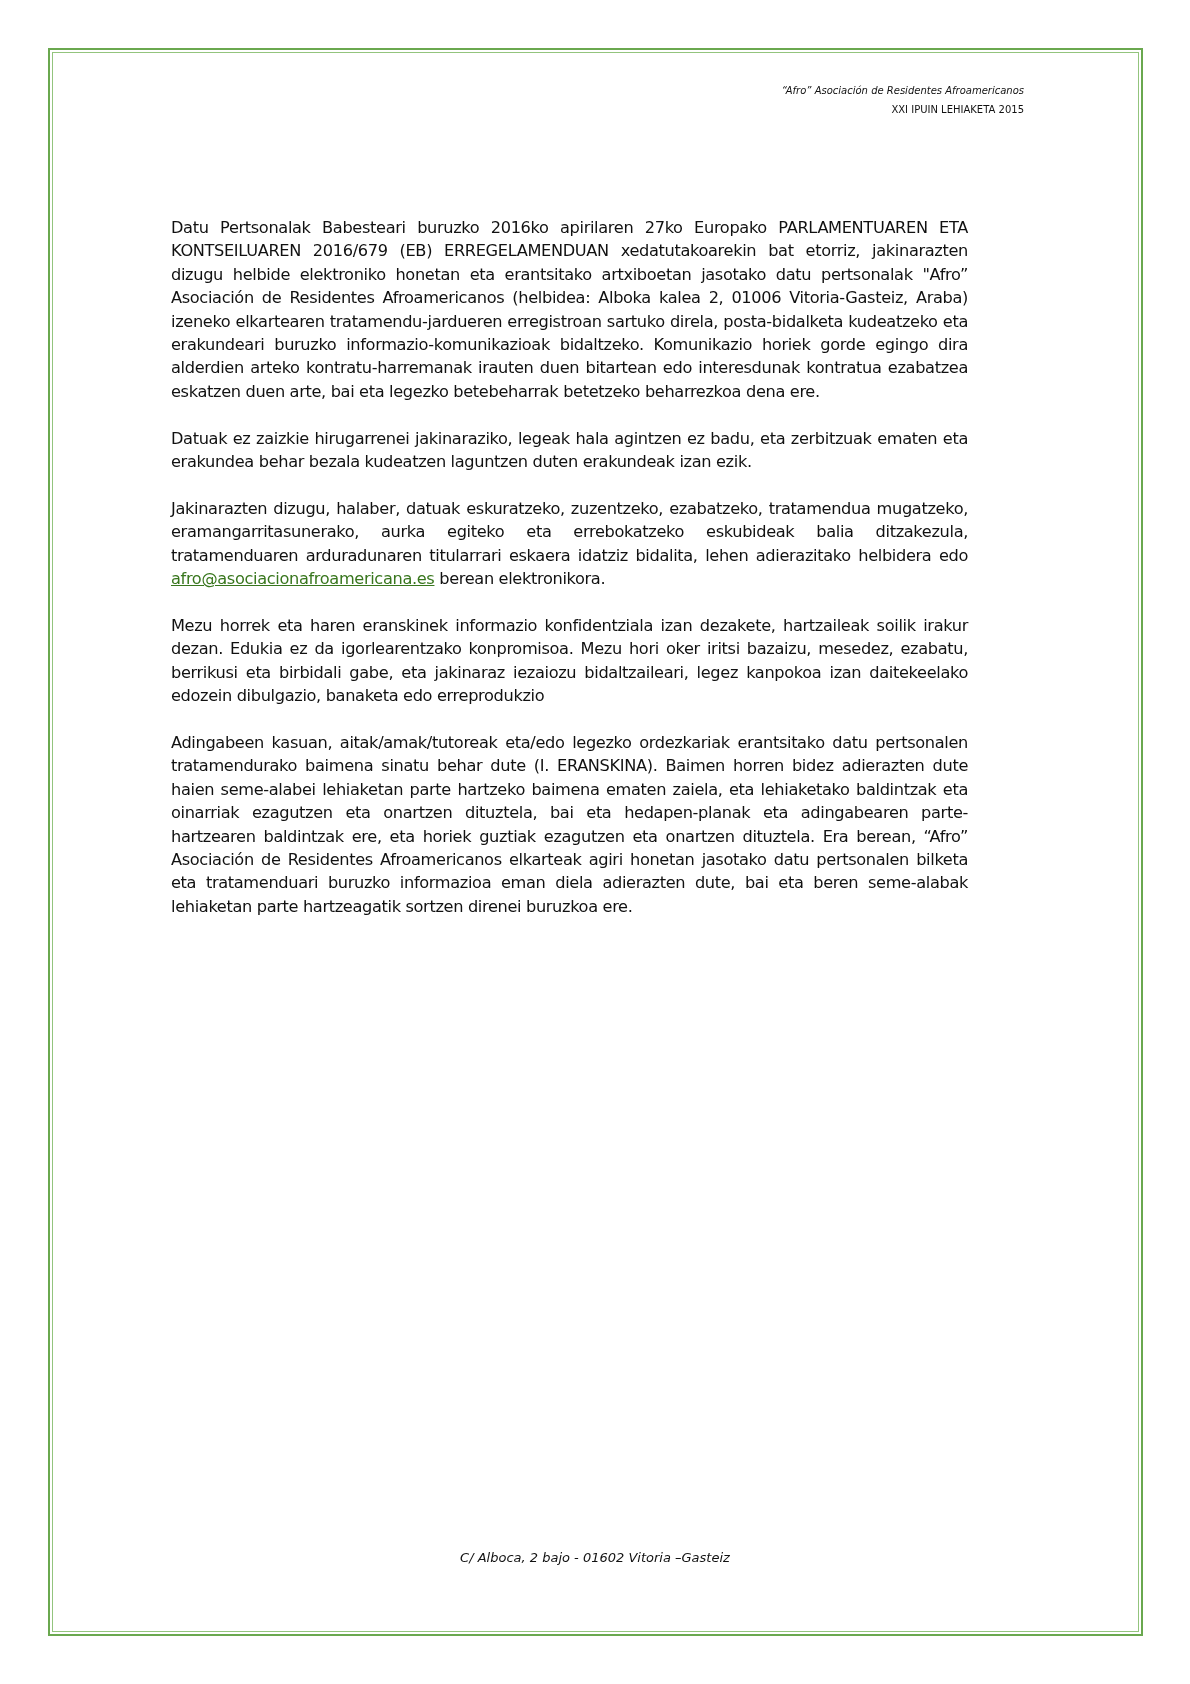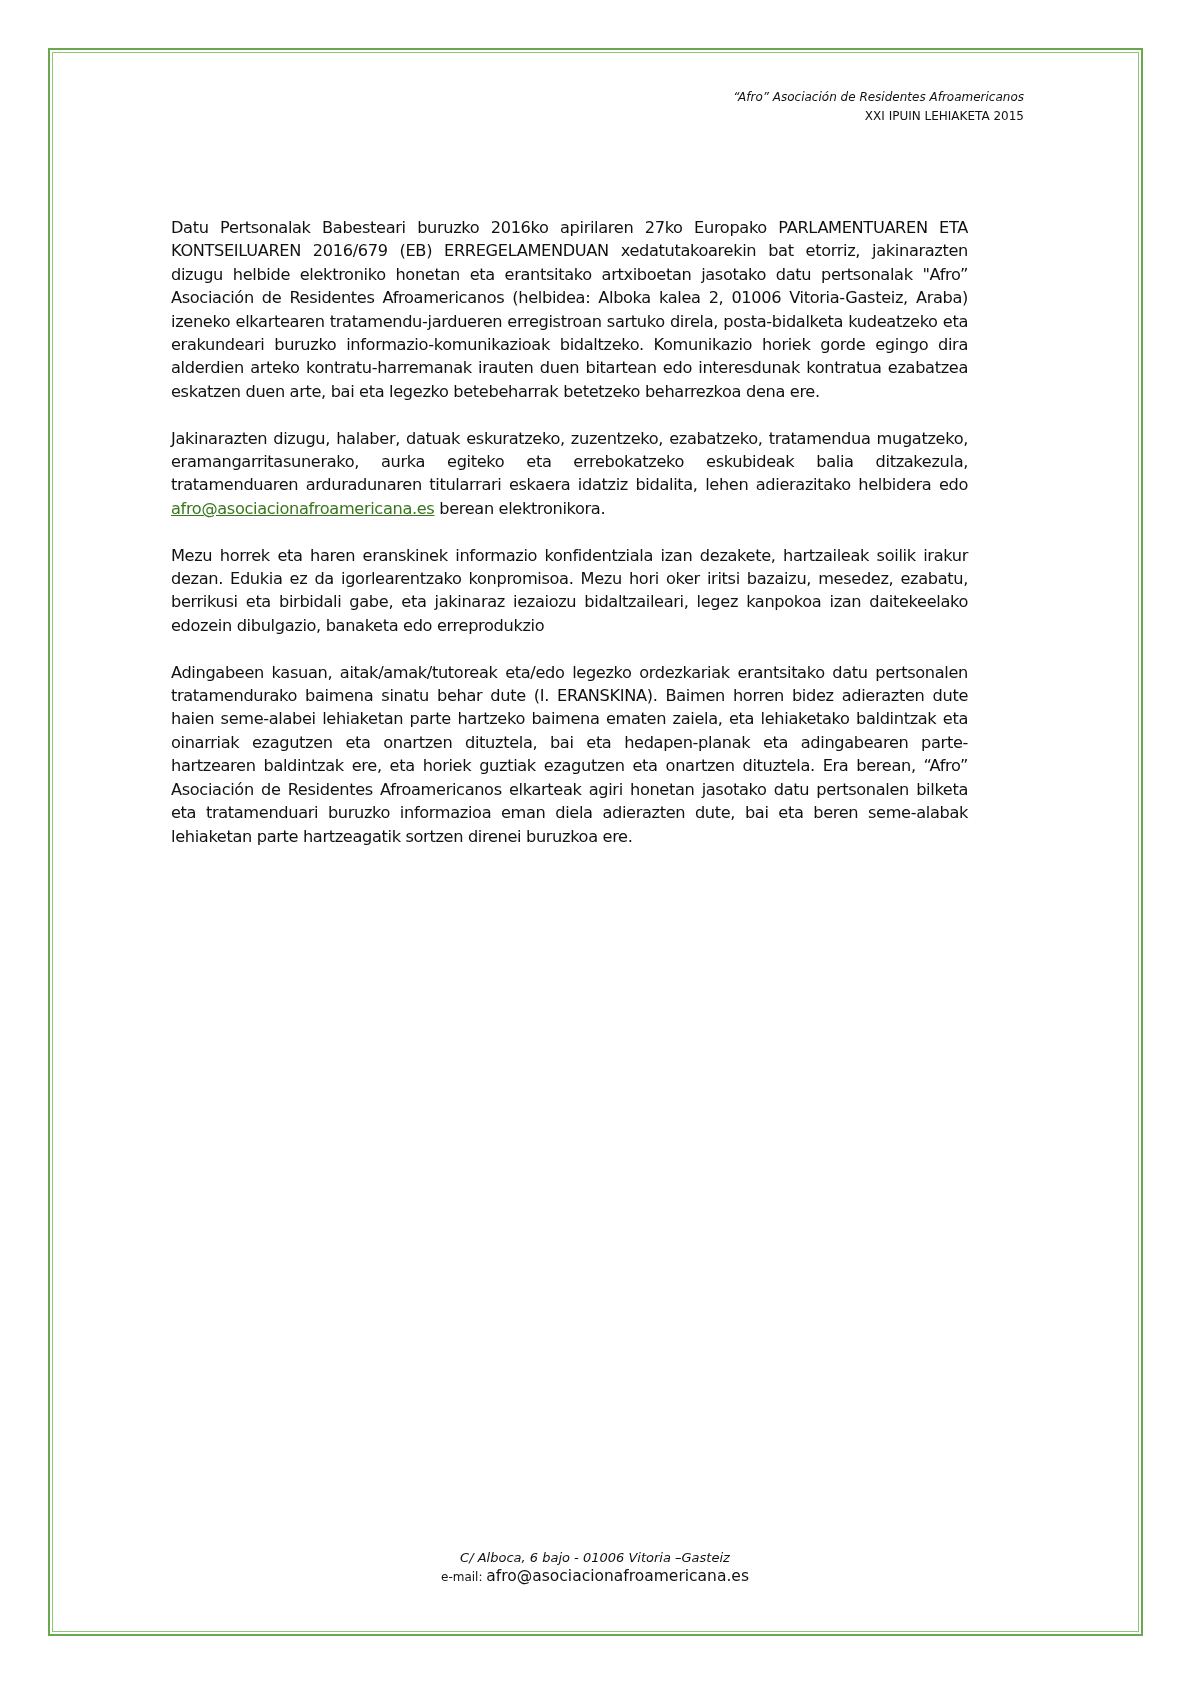--- a/index.html
+++ b/index.html
@@ -6,22 +6,22 @@
     body { width: 1190px; height: 1684px; position: relative; overflow: hidden; }
     .page-border {
       position: absolute; left: 48px; top: 48px; width: 1095px; height: 1588px;
       border: 2px solid #6aa84f; box-sizing: border-box;
     }
     .page-border-inner {
       position: absolute; left: 52px; top: 52px; width: 1087px; height: 1580px;
       border: 1.5px solid #93c47d; box-sizing: border-box;
     }
     .header {
-      position: absolute; right: 166px; top: 88px; text-align: right;
-      font-family: "DejaVu Sans", sans-serif; font-size: 12px; color: #111; line-height: 19px;
+      position: absolute; right: 166px; top: 81px; text-align: right;
+      font-family: "DejaVu Sans", sans-serif; font-size: 10px; color: #111; line-height: 19px;
     }
     .header .org { font-style: italic; }
     .body-text {
       position: absolute; left: 171px; top: 216px; width: 797px;
       font-family: "DejaVu Sans", sans-serif; font-size: 16.2px; line-height: 23.4px; color: #111;
       letter-spacing: -0.35px;
     }
     .body-text p { margin: 0 0 23.4px 0; text-align: justify; }
     .link { color: #38761d; text-decoration: underline; }
     .footer {
@@ -38,21 +38,21 @@
 <div class="page-border"></div>
 <div class="page-border-inner"></div>
 
 <div class="header">
   <div class="org">“Afro” Asociación de Residentes Afroamericanos</div>
   <div>XXI IPUIN LEHIAKETA 2015</div>
 </div>
 
 <div class="body-text">
   <p>Datu Pertsonalak Babesteari buruzko 2016ko apirilaren 27ko Europako PARLAMENTUAREN ETA KONTSEILUAREN 2016/679 (EB) ERREGELAMENDUAN xedatutakoarekin bat etorriz, jakinarazten dizugu helbide elektroniko honetan eta erantsitako artxiboetan jasotako datu pertsonalak "Afro” Asociación de Residentes Afroamericanos (helbidea: Alboka kalea 2, 01006 Vitoria-Gasteiz, Araba) izeneko elkartearen tratamendu-jardueren erregistroan sartuko direla, posta-bidalketa kudeatzeko eta erakundeari buruzko informazio-komunikazioak bidaltzeko. Komunikazio horiek gorde egingo dira alderdien arteko kontratu-harremanak irauten duen bitartean edo interesdunak kontratua ezabatzea eskatzen duen arte, bai eta legezko betebeharrak betetzeko beharrezkoa dena ere.</p>
+  <p>Datuak ez zaizkie hirugarrenei jakinaraziko, legeak hala agintzen ez badu, eta zerbitzuak ematen eta erakundea behar bezala kudeatzen laguntzen duten erakundeak izan ezik.</p>
   <p><span>Jakinarazten dizugu, halaber, datuak eskuratzeko, zuzentzeko, ezabatzeko, tratamendua mugatzeko, eramangarritasunerako, aurka egiteko eta errebokatzeko eskubideak balia ditzakezula, tratamenduaren arduradunaren titularrari eskaera idatziz bidalita, lehen adierazitako helbidera edo </span><a class="link">afro@asociacionafroamericana.es</a><span> berean elektronikora.</span></p>
   <p>Mezu horrek eta haren eranskinek informazio konfidentziala izan dezakete, hartzaileak soilik irakur dezan. Edukia ez da igorlearentzako konpromisoa. Mezu hori oker iritsi bazaizu, mesedez, ezabatu, berrikusi eta birbidali gabe,  eta jakinaraz iezaiozu bidaltzaileari, legez kanpokoa izan daitekeelako edozein dibulgazio, banaketa edo erreprodukzio</p>
   <p>Adingabeen kasuan, aitak/amak/tutoreak eta/edo legezko ordezkariak erantsitako datu pertsonalen tratamendurako baimena sinatu behar dute (I. ERANSKINA). Baimen horren bidez adierazten dute haien seme-alabei lehiaketan parte hartzeko baimena ematen zaiela, eta lehiaketako baldintzak eta oinarriak ezagutzen eta onartzen dituztela, bai eta hedapen-planak eta adingabearen parte-hartzearen baldintzak ere, eta horiek guztiak ezagutzen eta onartzen dituztela. Era berean, “Afro” Asociación de Residentes Afroamericanos elkarteak agiri honetan jasotako datu pertsonalen bilketa eta tratamenduari buruzko informazioa eman diela adierazten dute, bai eta beren seme-alabak lehiaketan parte hartzeagatik sortzen direnei buruzkoa ere.</p>
 </div>
 
 <div class="footer">
-  <div class="italic">C/ Alboca, 6 bajo - 01006 Vitoria –Gasteiz</div>
-  <div><span class="email-label">e-mail: </span><span class="email-value">afro@asociacionafroamericana.es</span></div>
+  <div class="italic">C/ Alboca, 2 bajo - 01602 Vitoria –Gasteiz</div>
 </div>
 
 </body></html>

